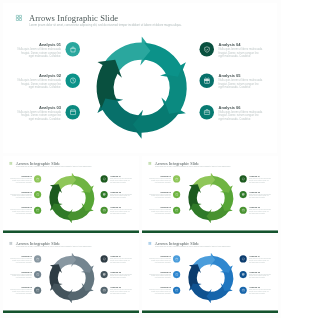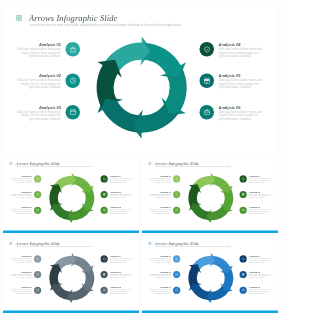--- a/index.html
+++ b/index.html
@@ -2,21 +2,21 @@
 <html><head>
 <meta charset="utf-8">
 <style>
   html,body{margin:0;padding:0;background:#ffffff;}
   body{width:281px;height:318px;overflow:hidden;
        font-family:"Liberation Sans",sans-serif;
        -webkit-font-smoothing:antialiased;}
   .page{position:relative;width:281px;height:318px;background:#fdfdfd;}
 
   
-  .slide-box{position:absolute;overflow:hidden;background:#0ea5e9;font-style:italic;}
+  .slide-box{position:absolute;overflow:hidden;background:#14532d;}
   .slide{position:absolute;left:0;top:0;width:548px;height:300px;
          background:#fff;transform-origin:0 0;}
 
   .title{position:absolute;font-family:"Liberation Serif",serif;
          color:#4a5656;white-space:nowrap;letter-spacing:.2px;}
   .subtitle{position:absolute;color:#aeb9b9;white-space:nowrap;}
 
   .hdr-icon{position:absolute;}
 
   .item{position:absolute;display:flex;align-items:center;}

